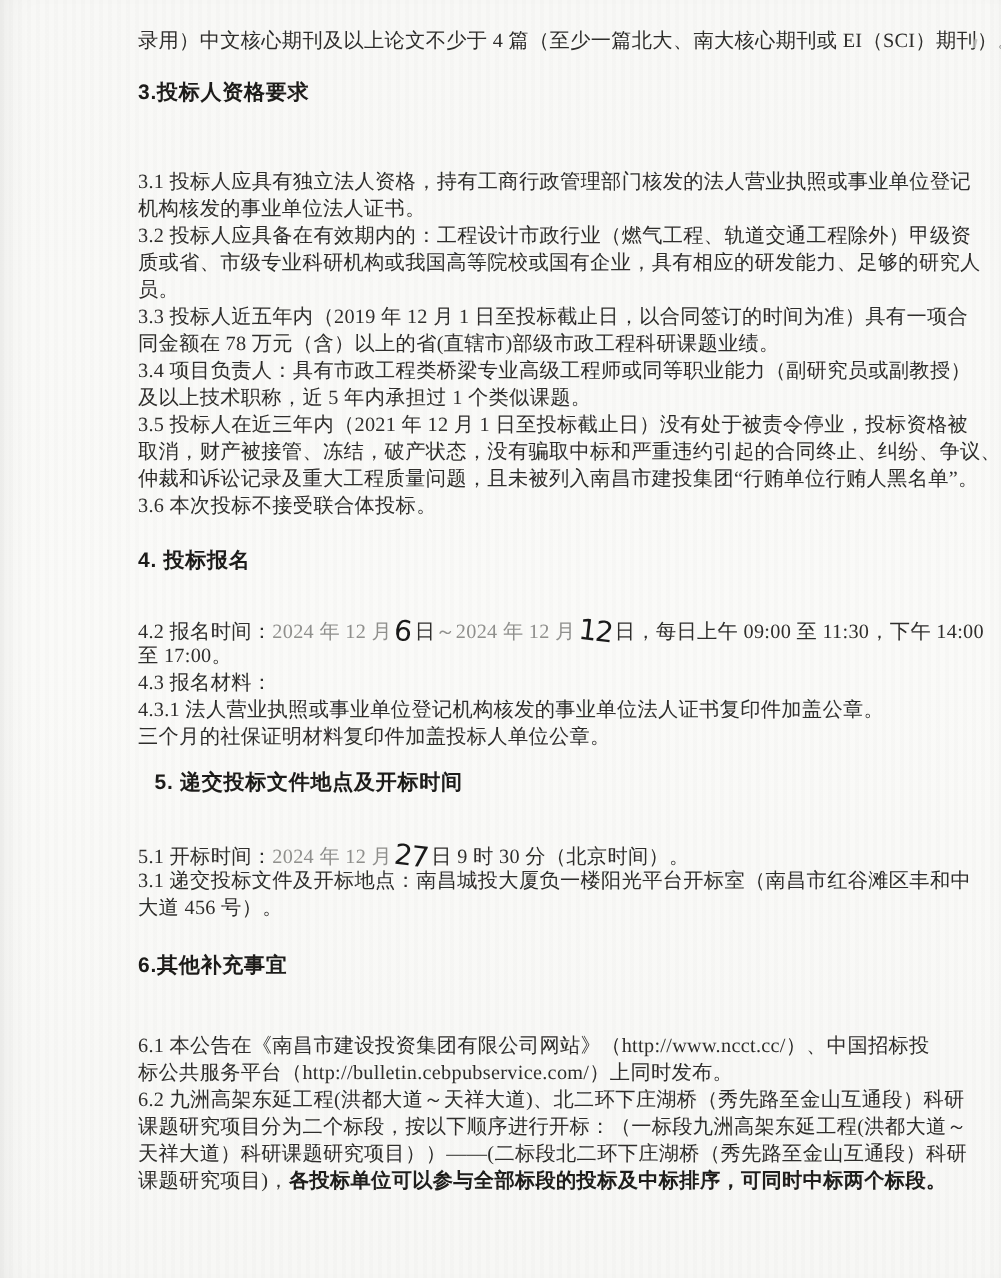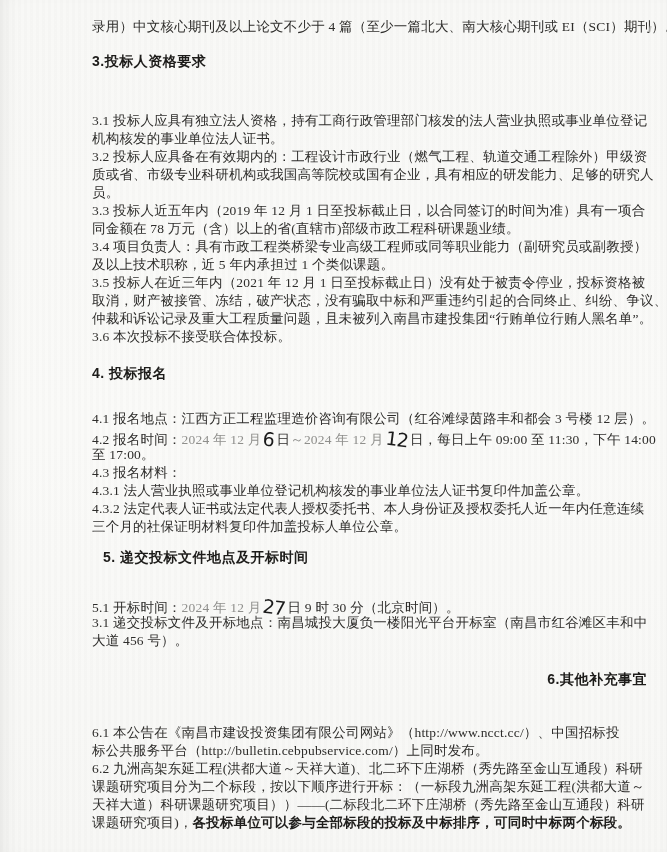--- a/index.html
+++ b/index.html
@@ -33,21 +33,21 @@
     font-weight:bold;
     font-size:14px;
     line-height:26px;
     color:#1d1c1a;
     letter-spacing:0.5px;
     white-space:nowrap;
   }
   .h3{margin:12px 0 38px;}
   .h4{margin:14px 0 24px;}
   .h5{margin:8px 11px 26px;}
-  .h6{margin:16px 0 32px;text-align:right;}
+  .h6{margin:16px 0 32px;}
   .seg-normal{color:#2e2d2b;}
   .seg-gray{color:#8f8f8c;}
   .seg-bold{font-weight:bold;color:#1f1e1c;text-align:center;}
   .seg-hand{
     font-family:"DejaVu Sans",sans-serif;
     display:inline-block;
     font-size:19px;
     color:#1a1a1a;
     letter-spacing:-1px;
     transform:rotate(7deg) translateY(2px);
@@ -78,26 +78,24 @@
       <div class="line"><span class="seg-normal">员。</span></div>
       <div class="line"><span class="seg-normal">3.3 投标人近五年内（2019 年 12 月 1 日至投标截止日，以合同签订的时间为准）具有一项合</span></div>
       <div class="line"><span class="seg-normal">同金额在 78 万元（含）以上的省(直辖市)部级市政工程科研课题业绩。</span></div>
       <div class="line"><span class="seg-normal">3.4 项目负责人：具有市政工程类桥梁专业高级工程师或同等职业能力（副研究员或副教授）</span></div>
       <div class="line"><span class="seg-normal">及以上技术职称，近 5 年内承担过 1 个类似课题。</span></div>
       <div class="line"><span class="seg-normal">3.5 投标人在近三年内（2021 年 12 月 1 日至投标截止日）没有处于被责令停业，投标资格被</span></div>
       <div class="line"><span class="seg-normal">取消，财产被接管、冻结，破产状态，没有骗取中标和严重违约引起的合同终止、纠纷、争议、</span></div>
       <div class="line"><span class="seg-normal">仲裁和诉讼记录及重大工程质量问题，且未被列入南昌市建投集团“行贿单位行贿人黑名单”。</span></div>
       <div class="line"><span class="seg-normal">3.6 本次投标不接受联合体投标。</span></div>
       <div class="heading h4">4. 投标报名</div>
-      <div class="line"><span class="seg-normal">4.1 报名地点：江西方正工程监理造价咨询有限公司（红谷滩绿茵路丰和都会 3 号楼 12 层）。</span></div>
       <div class="line"><span class="seg-normal">4.2 报名时间：</span><span class="seg-gray">2024 年 12 月</span><span class="seg-hand">6</span><span class="seg-normal">日</span><span class="seg-gray">～2024 年 12 月</span><span class="seg-hand">12</span><span class="seg-normal">日，每日上午 09:00 至 11:30，下午 14:00</span></div>
       <div class="line"><span class="seg-normal">至 17:00。</span></div>
       <div class="line"><span class="seg-normal">4.3   报名材料：</span></div>
       <div class="line"><span class="seg-normal">4.3.1 法人营业执照或事业单位登记机构核发的事业单位法人证书复印件加盖公章。</span></div>
-      <div class="line"><span class="seg-normal">4.3.2 法定代表人证书或法定代表人授权委托书、本人身份证及授权委托人近一年内任意连续</span></div>
       <div class="line"><span class="seg-normal">三个月的社保证明材料复印件加盖投标人单位公章。</span></div>
       <div class="heading h5">5. 递交投标文件地点及开标时间</div>
       <div class="line"><span class="seg-normal">5.1 开标时间：</span><span class="seg-gray">2024 年 12 月</span><span class="seg-hand">27</span><span class="seg-normal">日 9 时 30 分（北京时间）。</span></div>
       <div class="line"><span class="seg-normal">3.1 递交投标文件及开标地点：南昌城投大厦负一楼阳光平台开标室（南昌市红谷滩区丰和中</span></div>
       <div class="line"><span class="seg-normal">大道 456 号）。</span></div>
       <div class="heading h6">6.其他补充事宜</div>
       <div class="line"><span class="seg-normal">6.1 本公告在《南昌市建设投资集团有限公司网站》（http://www.ncct.cc/）、中国招标投</span></div>
       <div class="line"><span class="seg-normal">标公共服务平台（http://bulletin.cebpubservice.com/）上同时发布。</span></div>
       <div class="line"><span class="seg-normal">6.2 九洲高架东延工程(洪都大道～天祥大道)、北二环下庄湖桥（秀先路至金山互通段）科研</span></div>
       <div class="line"><span class="seg-normal">课题研究项目分为二个标段，按以下顺序进行开标：（一标段九洲高架东延工程(洪都大道～</span></div>

